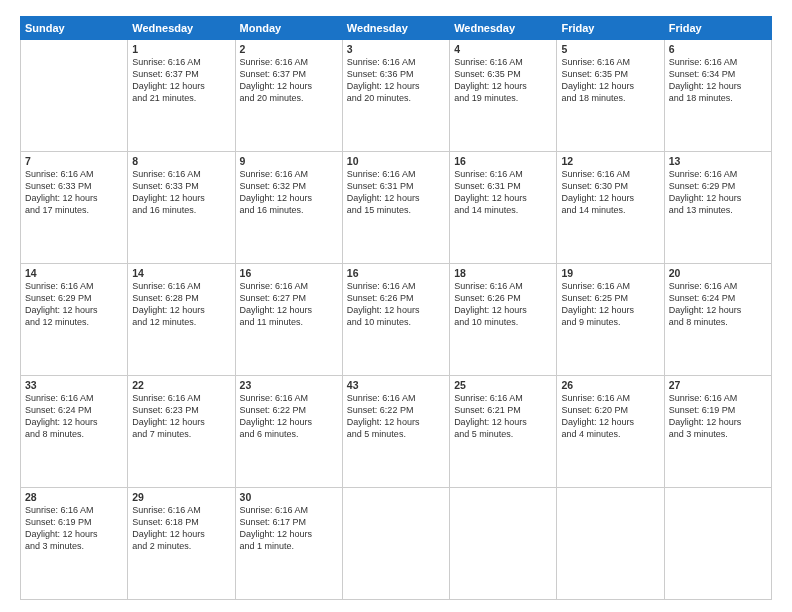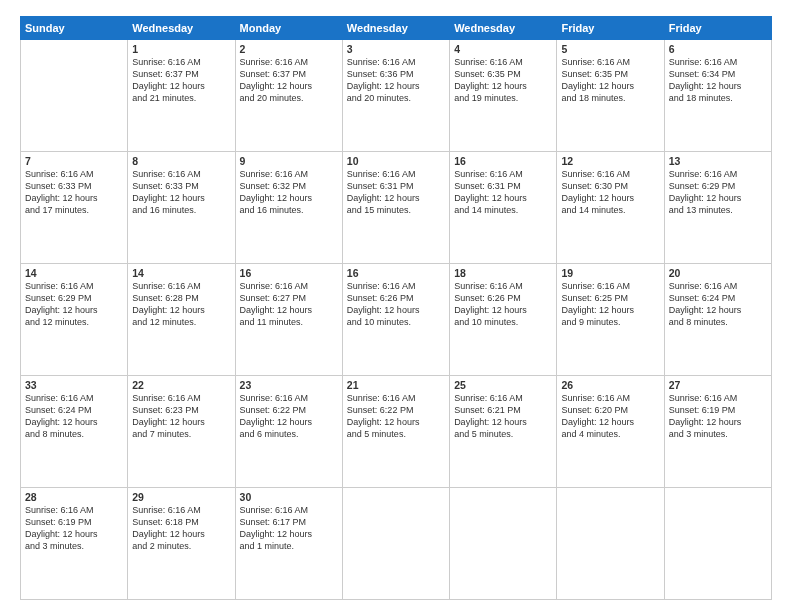--- a/index.html
+++ b/index.html
@@ -216,21 +216,21 @@
           </td>
           <td>
             <span class="day-num">22</span>
             <div class="day-info">Sunrise: 6:16 AM<br>Sunset: 6:23 PM<br>Daylight: 12 hours<br>and 7 minutes.</div>
           </td>
           <td>
             <span class="day-num">23</span>
             <div class="day-info">Sunrise: 6:16 AM<br>Sunset: 6:22 PM<br>Daylight: 12 hours<br>and 6 minutes.</div>
           </td>
           <td>
-            <span class="day-num">21</span>
+            <span class="day-num">43</span>
             <div class="day-info">Sunrise: 6:16 AM<br>Sunset: 6:22 PM<br>Daylight: 12 hours<br>and 5 minutes.</div>
           </td>
           <td>
             <span class="day-num">25</span>
             <div class="day-info">Sunrise: 6:16 AM<br>Sunset: 6:21 PM<br>Daylight: 12 hours<br>and 5 minutes.</div>
           </td>
           <td>
             <span class="day-num">26</span>
             <div class="day-info">Sunrise: 6:16 AM<br>Sunset: 6:20 PM<br>Daylight: 12 hours<br>and 4 minutes.</div>
           </td>

